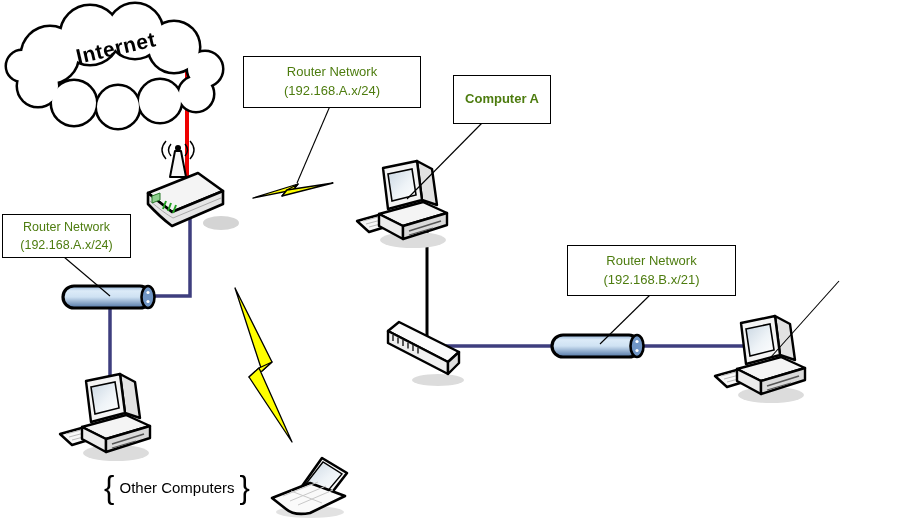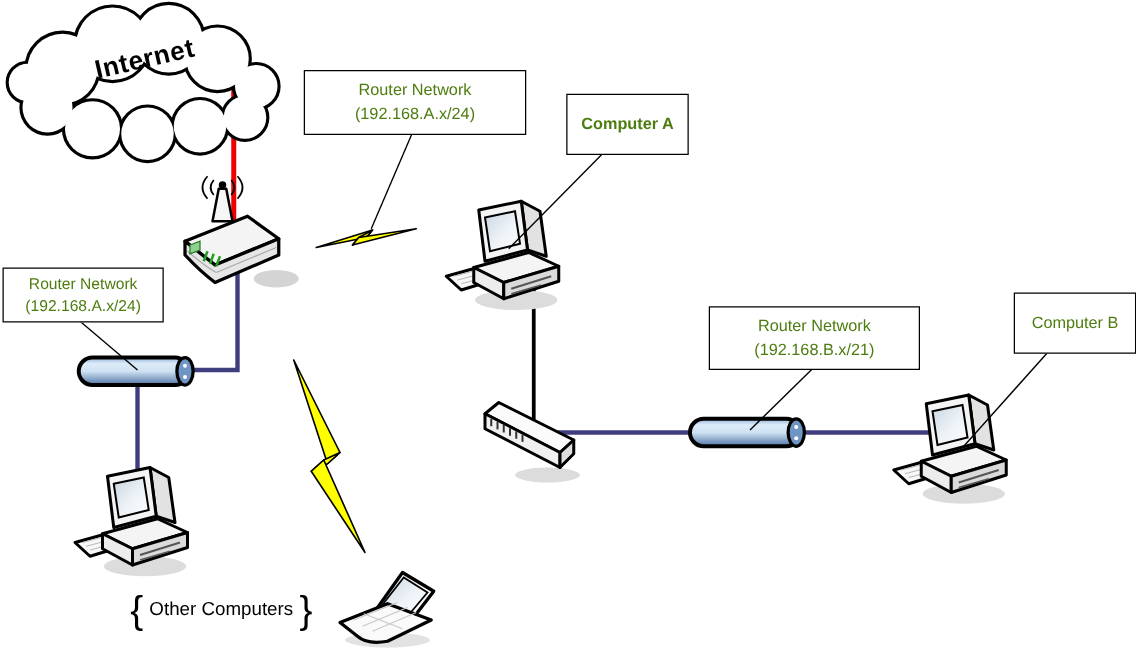--- a/index.html
+++ b/index.html
@@ -190,22 +190,19 @@
 
 <div class="box" style="left:453px;top:75px;width:96px;height:47px;font-weight:bold;">
   <span class="l2">Computer A</span>
 </div>
 
 <div class="box" style="left:567px;top:245px;width:167px;height:49px;">
   <span class="l2">Router Network</span>
   <span class="l2">(192.168.B.x/21)</span>
 </div>
 
-<div class="box" style="left:811px;top:234px;width:96px;height:47px;">
-  <span class="l2">Computer B</span>
-</div>
 
 <div id="other-computers">
   <span class="brace">{</span>
   <span class="txt">Other Computers</span>
   <span class="brace">}</span>
 </div>
 </div>
 
 </body></html>

